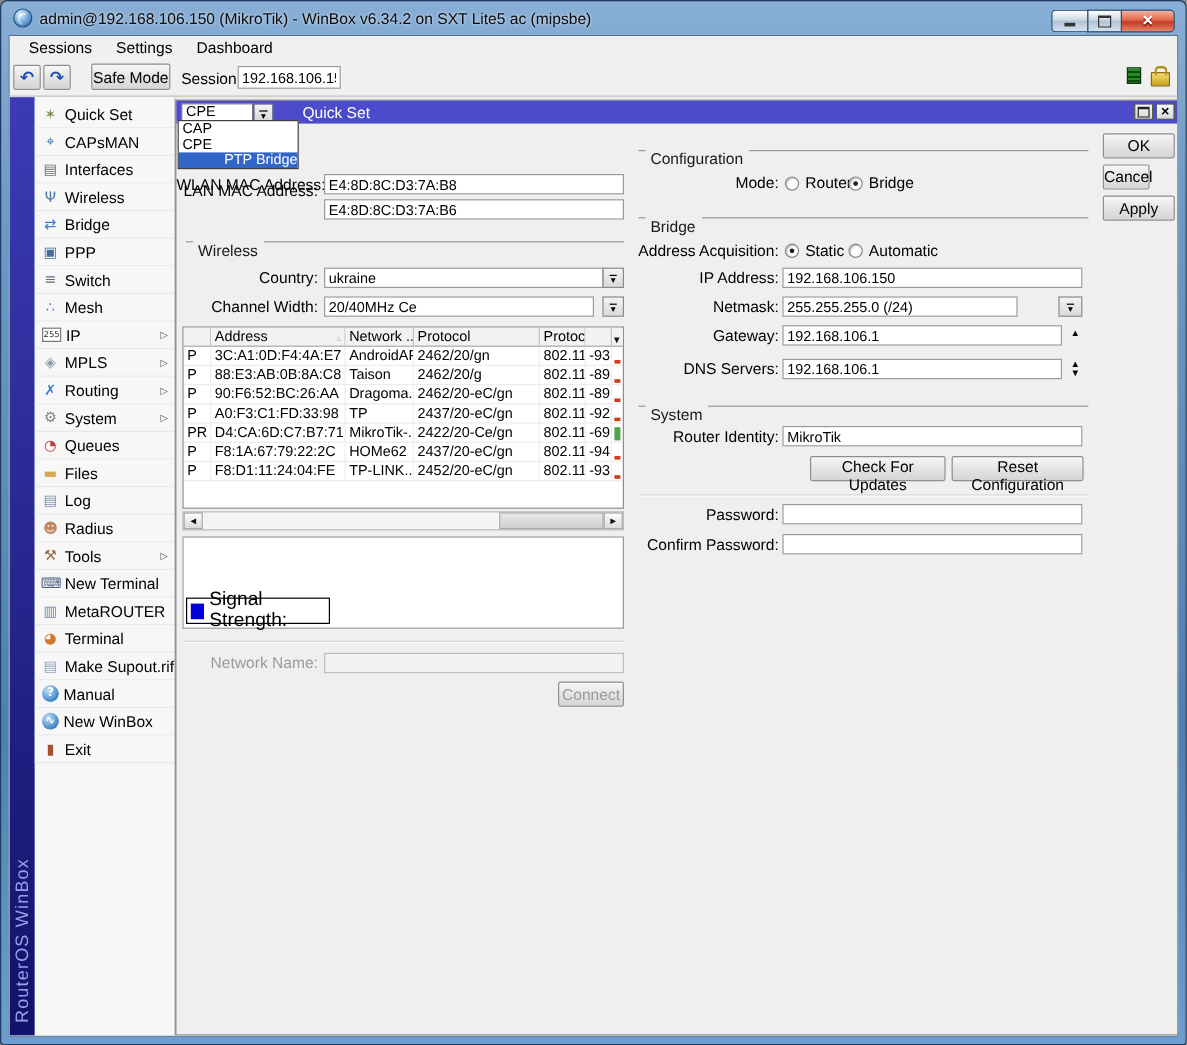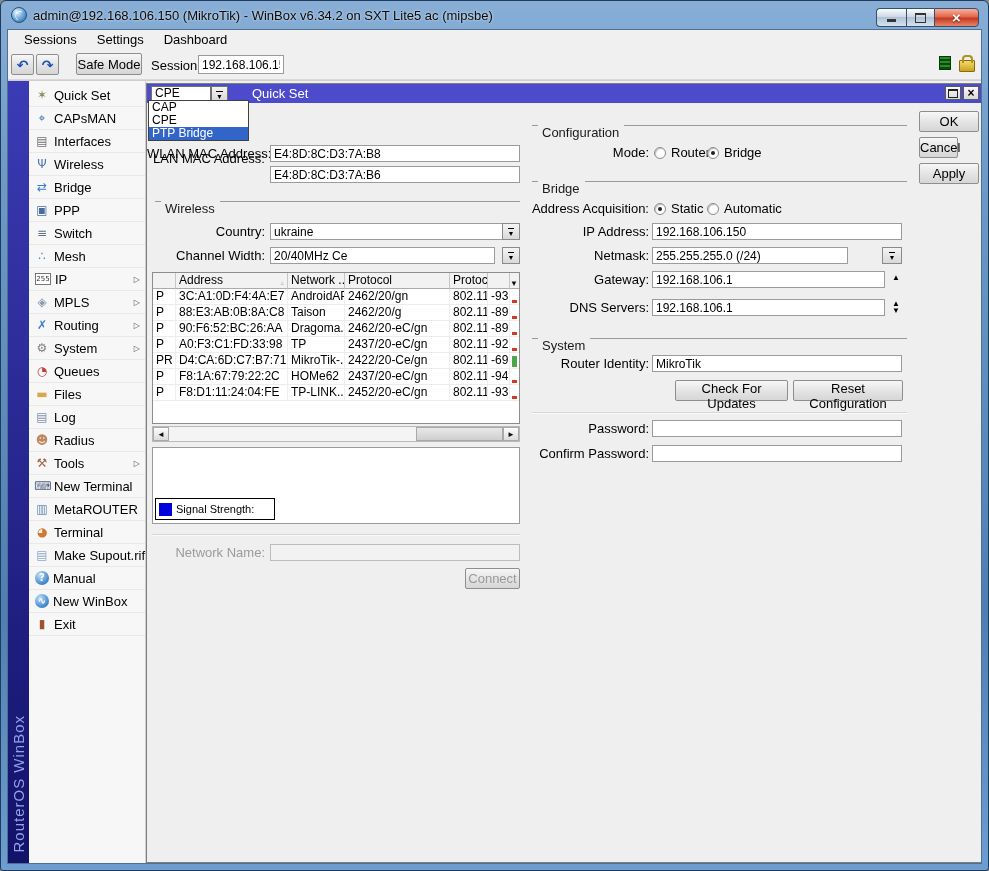--- a/index.html
+++ b/index.html
@@ -76,21 +76,21 @@
   .cg{display:inline-block;font-size:7px;line-height:8px;border-top:1px solid #000;margin-top:2px;padding-top:1px;}
   .qs-title{position:absolute;left:105px;top:0;color:#fff;line-height:19px;font-size:13px;}
   .qs-btn{position:absolute;top:2px;width:16px;height:14px;background:linear-gradient(180deg,#fafafa,#d8d8d8);
           border:1px solid #5a5a5a;box-sizing:border-box;display:flex;align-items:center;justify-content:center;
           font-size:12px;font-weight:bold;line-height:10px;}
   .qs-restore{right:21px;} .qs-close{right:3px;}
   .ric{width:8px;height:6px;border:1px solid #222;border-top:2px solid #222;}
   
   #mode-dropdown{position:absolute;left:1px;top:16px;width:99px;background:#fff;border:1px solid #404040;z-index:60;}
   .dd-item{height:13px;font-size:12px;line-height:13px;padding-left:3px;white-space:nowrap;}
-  .dd-item.hl{background:#3166c8;color:#fff;}
+  .dd-item.hl{background:#3166c8;color:#fff;text-align:right;}
   
   .lbl{position:absolute;width:118px;text-align:right;line-height:17px;white-space:nowrap;}
   .rlbl{position:absolute;width:162px;text-align:right;line-height:17px;white-space:nowrap;}
   .lbl.dis,.dis{color:#9a9a9a;}
   .section{position:absolute;display:flex;align-items:flex-start;height:13px;}
   .sec-dash{width:6px;border-top:1px solid #9a9a9a;margin-right:4px;}
   .sec-line{flex:1;border-top:1px solid #9a9a9a;margin-left:5px;}
   .sec-label{font-size:13px;color:#1a1a1a;white-space:nowrap;}
   .combo{position:absolute;width:18px;height:17px;background:linear-gradient(180deg,#f4f4f4,#d9d9d9);
          border:1px solid #8a8a8a;box-sizing:border-box;text-align:center;}
@@ -118,21 +118,21 @@
   .sarrow{position:absolute;top:0;width:16px;height:14px;text-align:center;font-size:8px;line-height:14px;
           background:linear-gradient(180deg,#fdfdfd,#dcdcdc);border:1px solid #a8a8a8;box-sizing:border-box;color:#111;}
   .sarrow.left{left:0;} .sarrow.right{right:0;}
   .sthumb{position:absolute;left:263px;top:0;width:87px;height:14px;background:linear-gradient(180deg,#e8e8e8,#cfcfcf);
           border:1px solid #a8a8a8;box-sizing:border-box;}
   
   .chart{position:absolute;left:5px;top:363px;width:368px;height:77px;background:#fff;border:1px solid #9a9a9a;box-sizing:border-box;}
   .legend{position:absolute;left:2px;bottom:3px;width:118px;height:20px;border:1px solid #000;background:#fff;
           display:flex;align-items:center;}
   .legend-swatch{width:13px;height:13px;background:#0000dd;margin:0 4px 0 3px;}
-  .legend span:last-child{font-size:11px;}
+  .legend span:last-child{font-size:16px;}
   .qbtn{position:absolute;height:21px;box-sizing:border-box;}
   .qbtn:disabled,.qbtn.dis{color:#9a9a9a;}
 </style>
 </head>
 <body>
 
 <div id="frame">
   <div id="titlebar">
     <span class="winicon"></span>
     <span class="title-text">admin@192.168.106.150 (MikroTik) - WinBox v6.34.2 on SXT Lite5 ac (mipsbe)</span>

